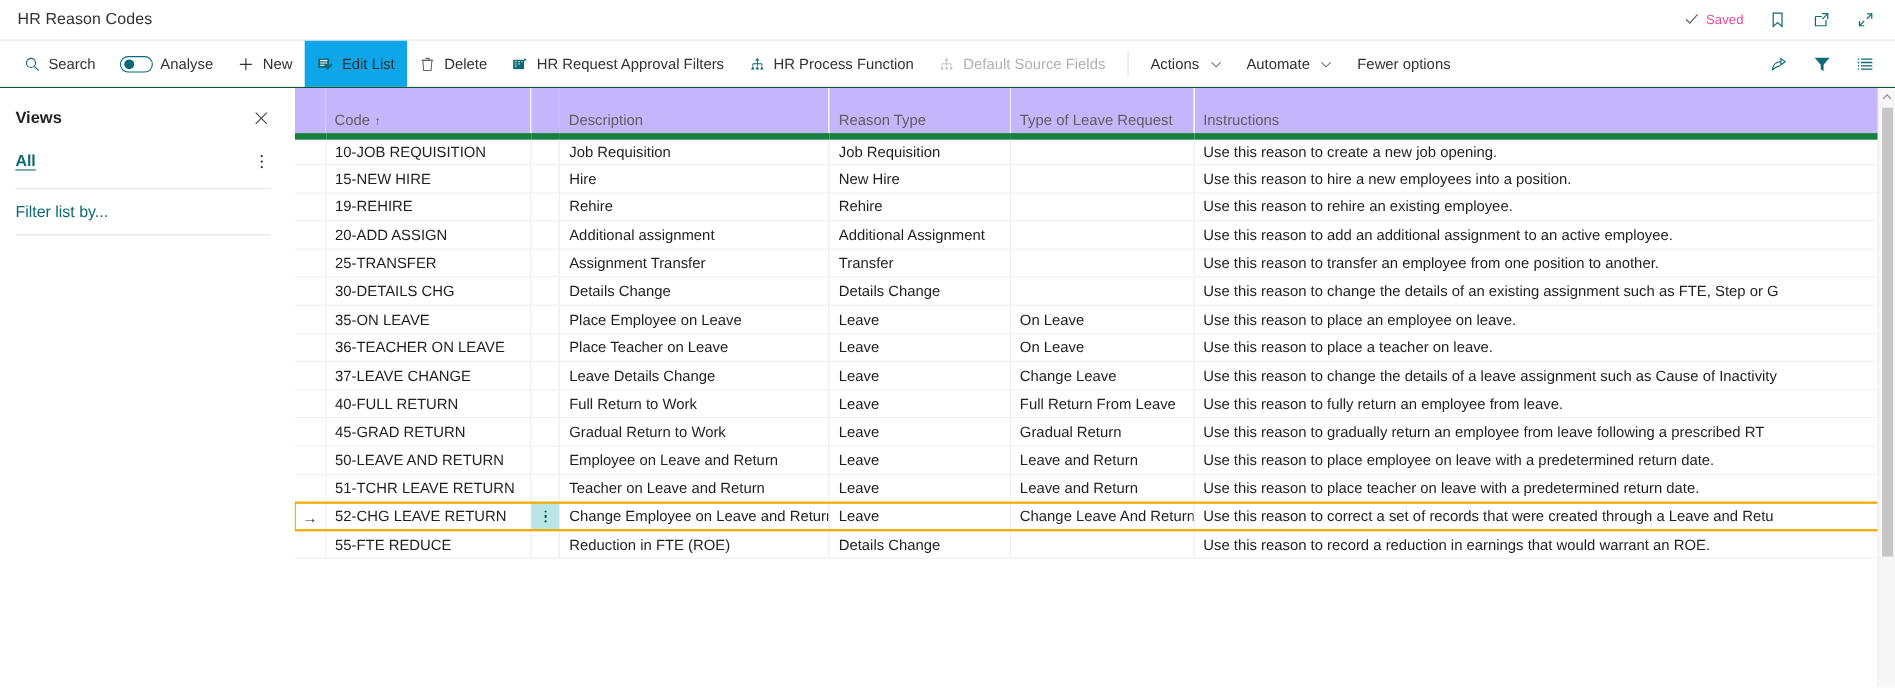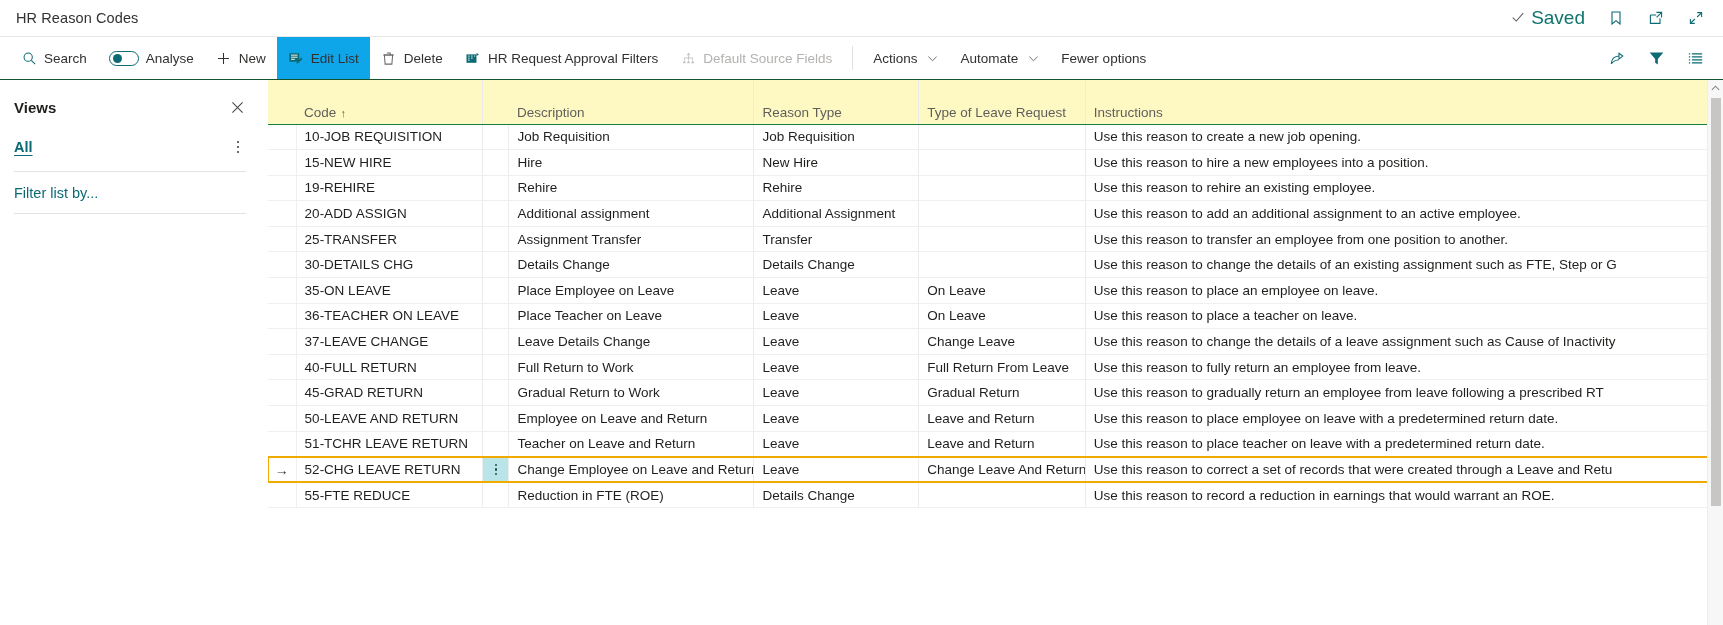--- a/index.html
+++ b/index.html
@@ -14,21 +14,21 @@
 
   
   .titlebar {
     height: 36px; flex: 0 0 36px;
     display: flex; align-items: center;
     padding: 0 18px 0 16px;
     background: #ffffff;
   }
   .app-title { font-size: 14.5px; color: #323130; letter-spacing: .1px; }
   .titlebar-right { margin-left: auto; display: flex; align-items: center; gap: 22px; }
-  .saved { display: flex; align-items: center; gap: 6px; font-size: 19px; color: #0f766e; }
+  .saved { display: flex; align-items: center; gap: 6px; font-size: 12px; color: #ec4899; }
   .saved .chk { color: #605e5c; display: block; }
   .tb-icon { width: 18px; height: 18px; color: #0b6a74; display: flex; align-items: center; justify-content: center; cursor: pointer; }
 
   
   .cmdbar {
     height: 44px; flex: 0 0 44px;
     display: flex; align-items: stretch;
     border-top: 1px solid #e8e8e8;
     border-bottom: 1px solid #14532d;
     padding: 0 14px 0 10px;
@@ -88,22 +88,22 @@
   .grid-scroll { flex: 1 1 auto; position: relative; overflow: hidden; }
 
   table.grid { border-collapse: collapse; table-layout: fixed; width: 1440px; }
   table.grid th, table.grid td {
     font-size: 13.5px; font-weight: normal; text-align: left;
     color: #201f1e; vertical-align: middle;
     white-space: nowrap; overflow: hidden;
   }
   table.grid th {
     height: 44px; color: #605e5c; padding: 0 0 4px 8px;
-    vertical-align: bottom; border-bottom: 1px solid #15803d;
-    background: #fef9c3;
+    vertical-align: bottom; border-bottom: 6px solid #15803d;
+    background: #c4b5fd;
   }
   th.sep-left { border-left: 1px solid #ececec; }
   .sort-arrow { margin-left: 4px; font-size: 11px; color: #605e5c; }
 
   table.grid td { height: 25.6px; padding: 0 8px; border-bottom: 1px solid #f0efee; }
   td.c-indicator { width: 28px; padding: 0; border-right: 1px solid #f0efee; border-bottom-color: #f0efee; }
   td.c-code { width: 186px; }
   td.c-menu { width: 26px; padding: 0; border-left: 1px solid #ececec; border-right: 1px solid #ececec; }
   td.c-desc { width: 244px; }
   td.c-ptype { width: 164px; border-left: 1px solid #ececec; }
@@ -218,20 +218,30 @@
       <span class="gi">
         <svg width="15" height="15" viewBox="0 0 16 16">
             <rect x="1.6" y="3.6" width="10.6" height="9" fill="#0b6a74"></rect>
             <path d="M3.2 5.4 H5 M6.4 5.4 H8.2 M9.6 5.4 H10.8 M3.2 7.6 H5 M6.4 7.6 H8.2 M3.2 9.8 H5" stroke="#ffffff" stroke-width=".9"></path>
             <path d="M12.3 2 V5.3 L14.8 3.6 Z" fill="#0b6a74"></path>
           </svg>
       </span>
       <span>HR Request Approval Filters</span>
     </div>
 
+    <div class="cmd">
+      <span class="gi">
+        <svg width="15" height="15" viewBox="0 0 16 16">
+            <path d="M8 1.6 L10 4.4 H6 Z" fill="#0b6a74"></path>
+            <path d="M8 4.6 V7.4 M3.6 7.4 H12.4 M3.6 7.4 V9.4 M8 7.4 V9.4 M12.4 7.4 V9.4" stroke="#0b6a74" stroke-width="1"></path>
+            <path d="M3.6 9.6 L5.3 13 H1.9 Z M8 9.6 L9.7 13 H6.3 Z M12.4 9.6 L14.1 13 H10.7 Z" fill="#0b6a74"></path>
+          </svg>
+      </span>
+      <span>HR Process Function</span>
+    </div>
 
     <div class="cmd disabled">
       <span class="gi">
         <svg width="15" height="15" viewBox="0 0 16 16">
             <path d="M8 1.6 L10 4.4 H6 Z" fill="#c4c2c0"></path>
             <path d="M8 4.6 V7.4 M3.6 7.4 H12.4 M3.6 7.4 V9.4 M8 7.4 V9.4 M12.4 7.4 V9.4" stroke="#c4c2c0" stroke-width="1"></path>
             <path d="M3.6 9.6 L5.3 13 H1.9 Z M8 9.6 L9.7 13 H6.3 Z M12.4 9.6 L14.1 13 H10.7 Z" fill="#c4c2c0"></path>
           </svg>
       </span>
       <span>Default Source Fields</span>

